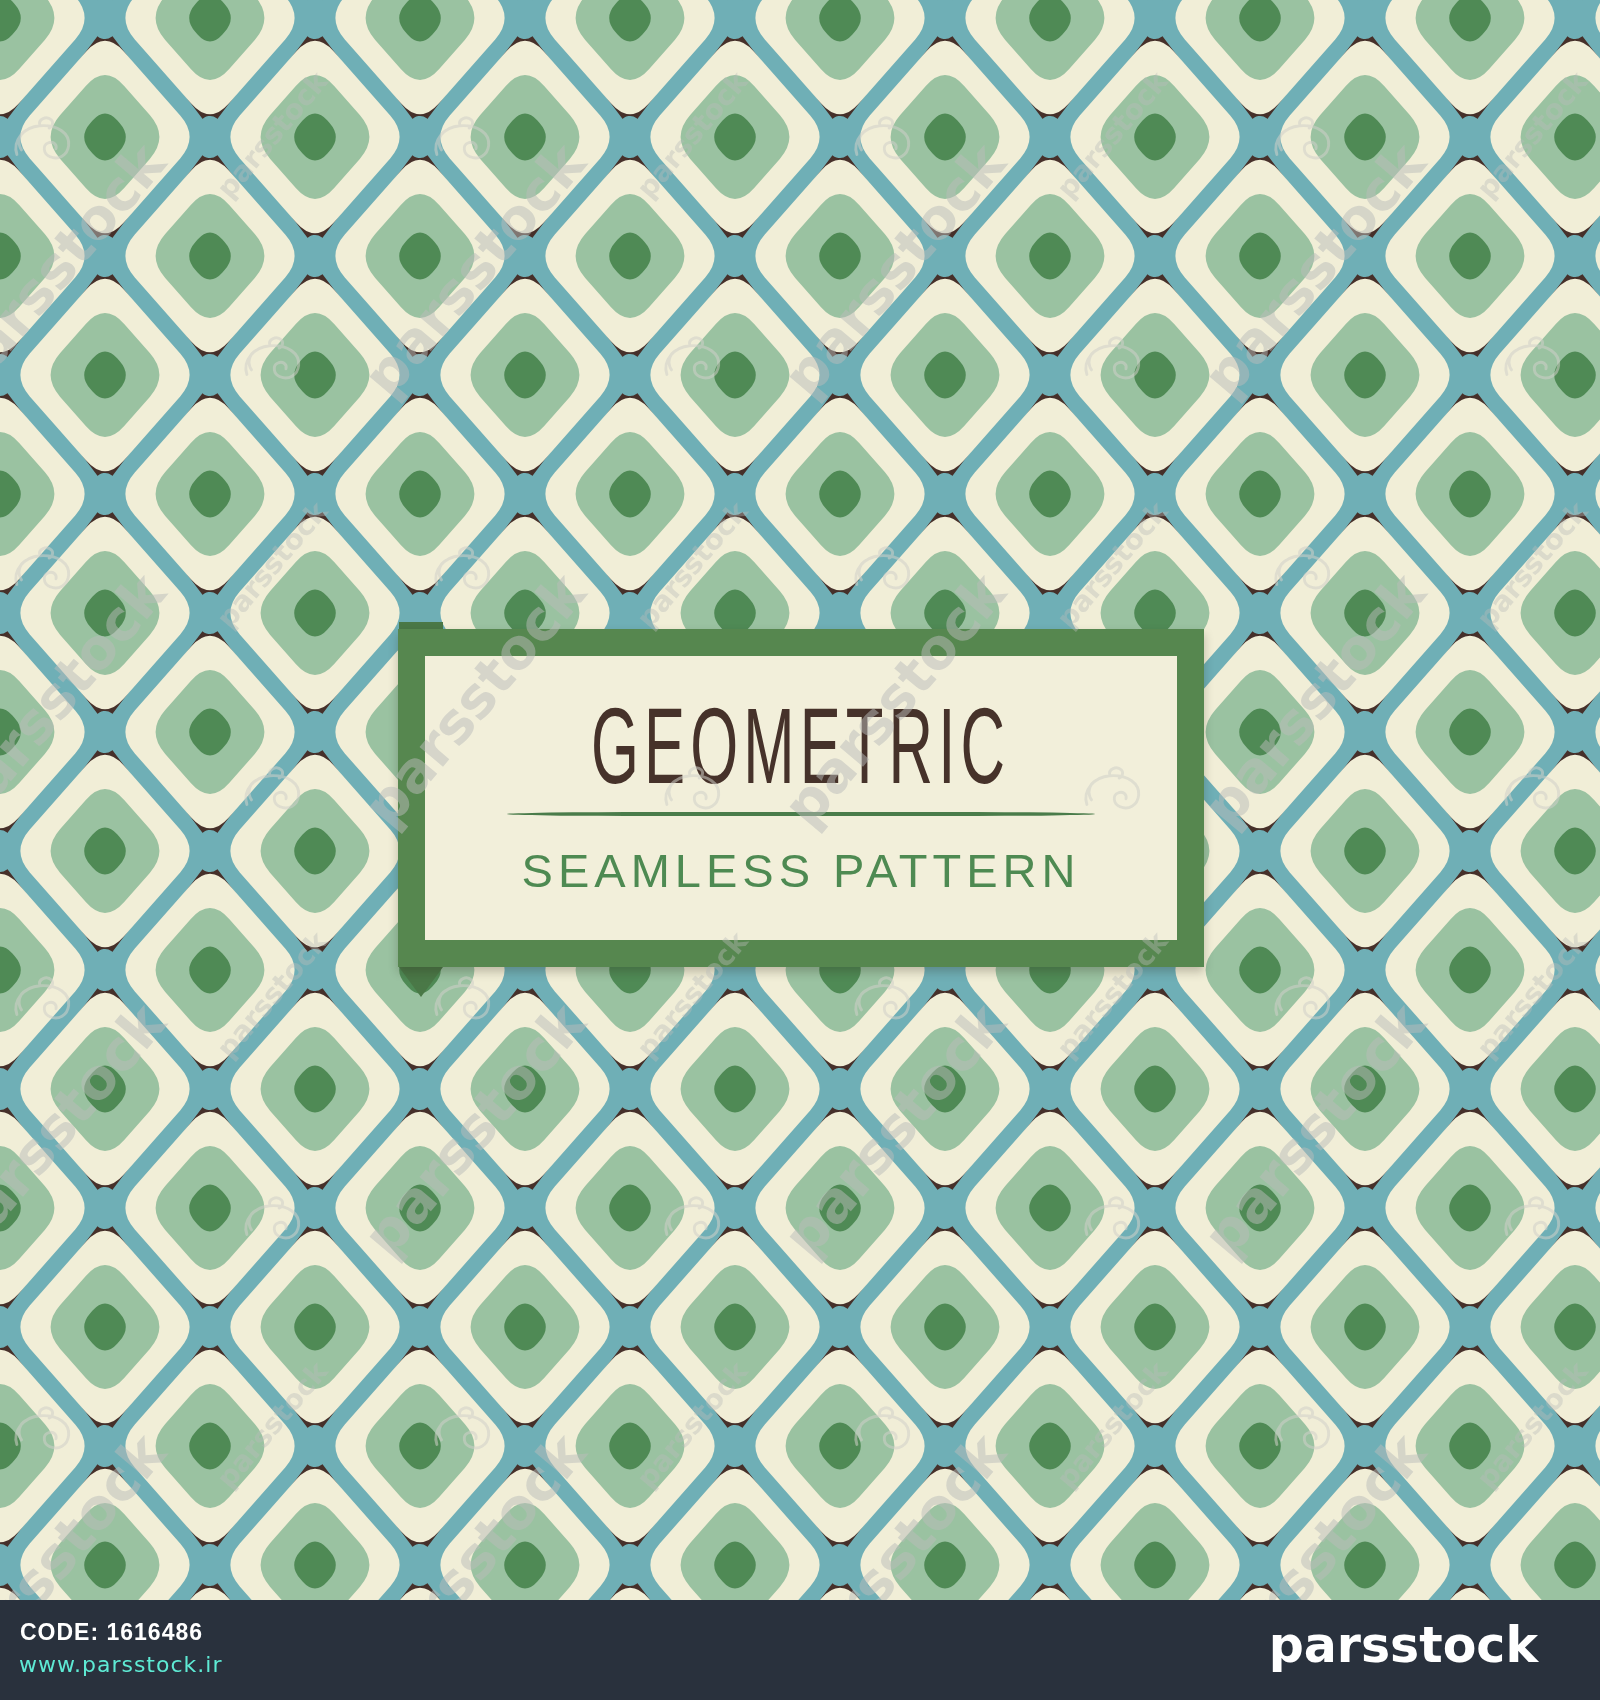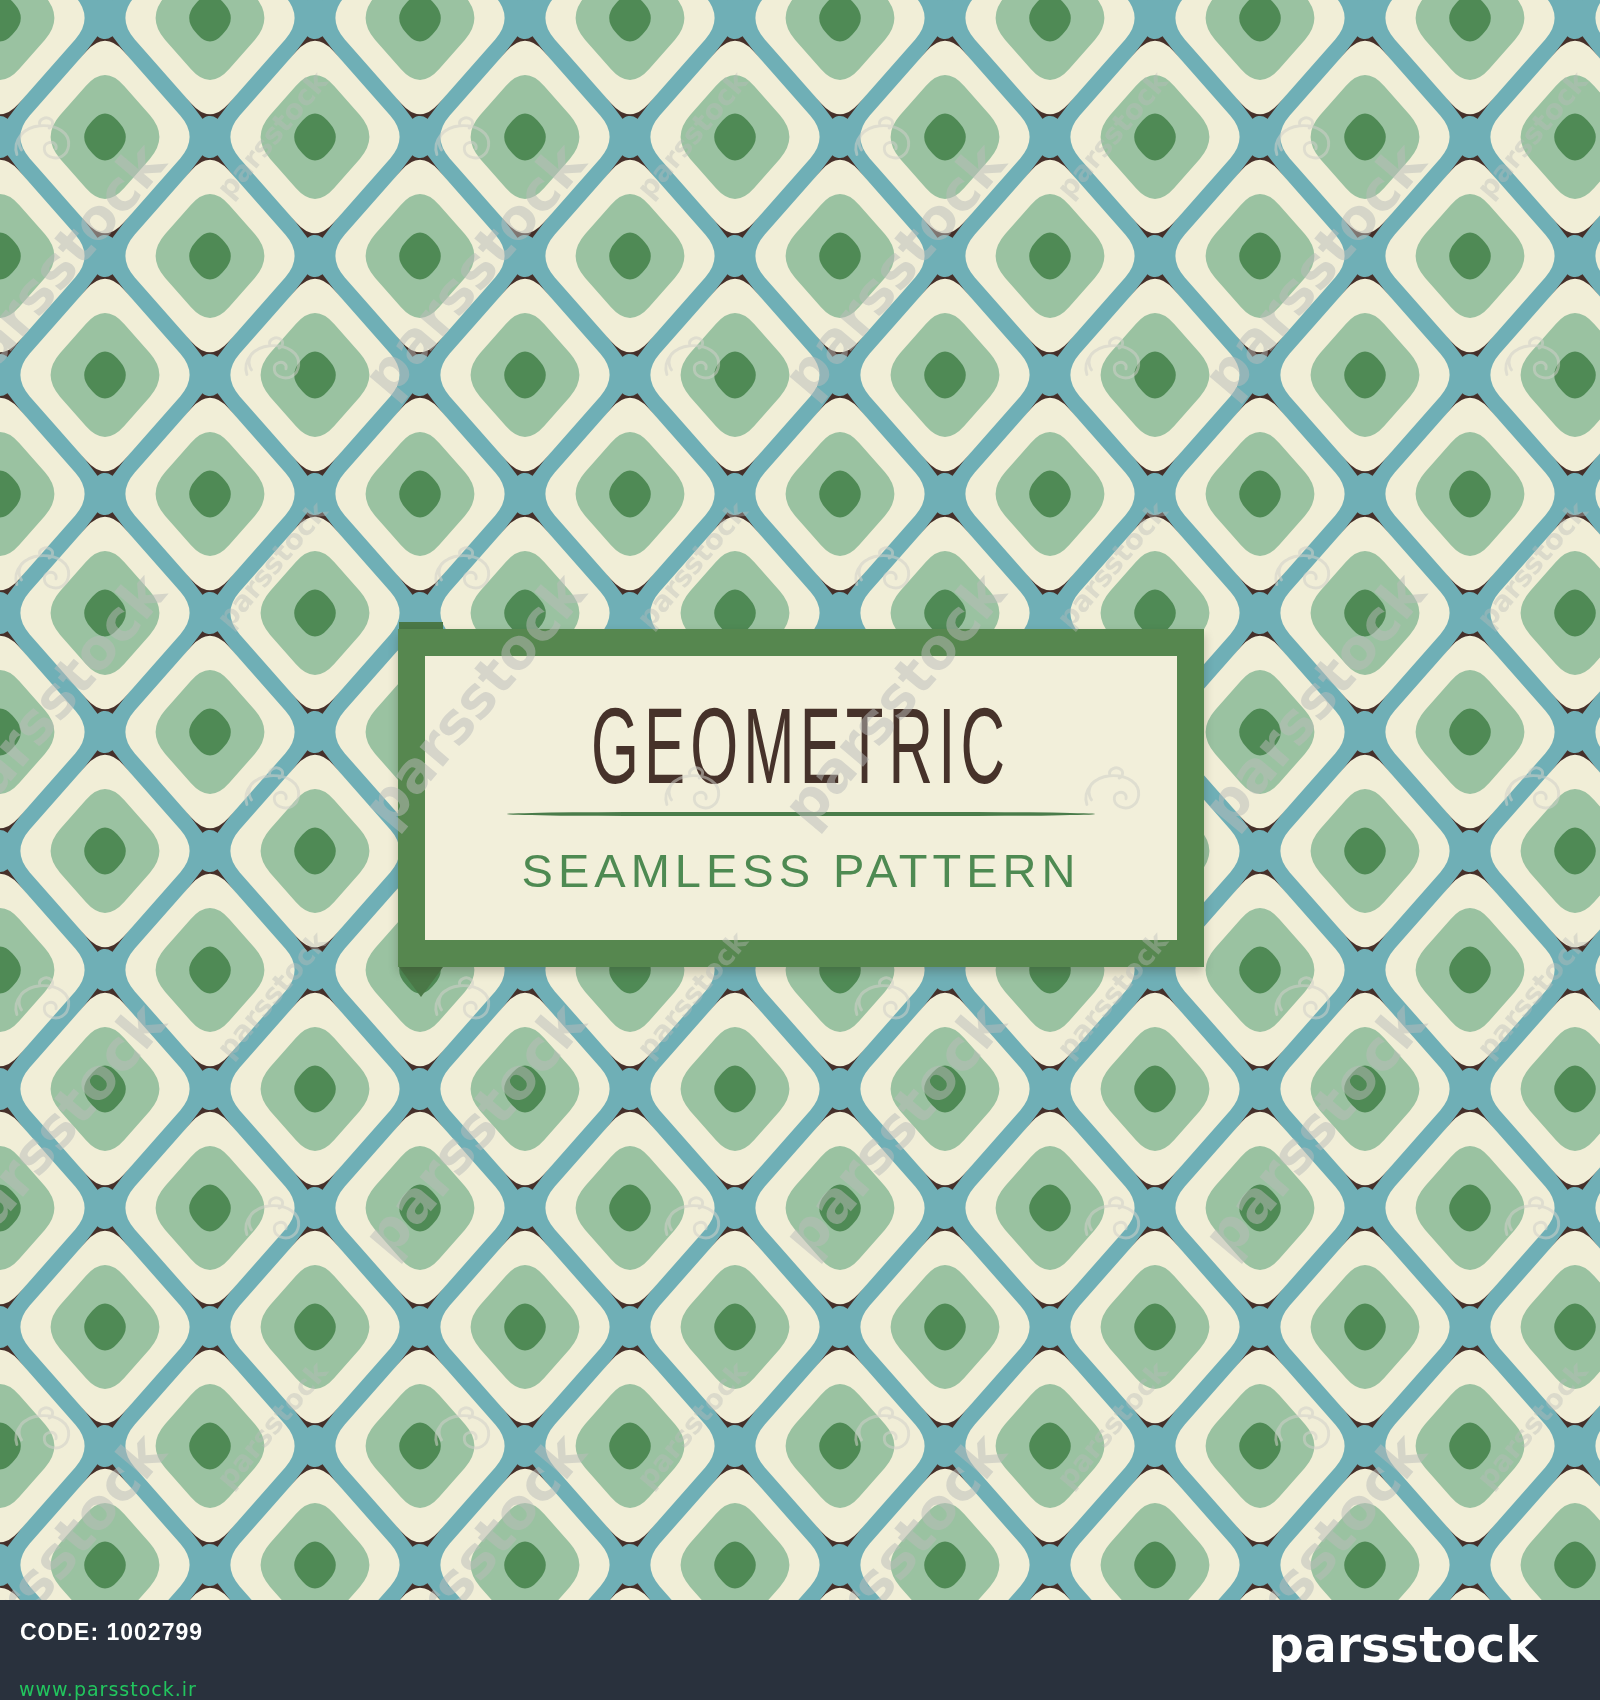--- a/index.html
+++ b/index.html
@@ -34,22 +34,22 @@
     font-size:47px;line-height:47px;font-weight:normal;margin:0;
     color:#4e8a52;letter-spacing:5px;white-space:nowrap;
   }
   .watermark-layer{position:absolute;left:0;top:0;width:1600px;height:1600px;z-index:3;pointer-events:none;}
   .footer-bar{position:absolute;left:0;top:1600px;width:1600px;height:100px;z-index:4;}
   .footer-code{
     position:absolute;left:20px;top:19px;font-size:23px;font-weight:bold;
     color:#ffffff;letter-spacing:1px;
   }
   .footer-url{
-    position:absolute;left:19px;top:52px;font-size:19px;font-weight:normal;
-    color:#22c55e;letter-spacing:1px;font-family:"DejaVu Sans",sans-serif;margin-top:26px;
+    position:absolute;left:19px;top:52px;font-size:22px;font-weight:normal;
+    color:#5eead4;letter-spacing:1px;font-family:"DejaVu Sans",sans-serif;
   }
   .footer-logo{
     position:absolute;right:62px;top:17px;font-size:49px;line-height:58px;font-weight:bold;
     color:#ffffff;letter-spacing:0px;font-family:"DejaVu Sans",sans-serif;
   }
 </style>
 </head>
 <body>
 
 <div class="canvas">
@@ -102,18 +102,18 @@
             <text x="0" y="0" fill="#b9bcb9" opacity="0.4" font-family="&quot;DejaVu Sans&quot;, sans-serif" font-size="28" font-weight="bold" transform="translate(290,160) rotate(-50)">parsstock</text>
             <path d="M6,30 C2,18 12,6 26,5 C42,4 52,12 51,22 C50,31 42,35 35,32 C29,30 28,22 33,20 C37,18 41,21 40,25 M26,5 C24,-1 32,-4 36,0 C38,2 37,6 34,7 M10,26 C6,20 8,12 14,9" fill="none" stroke="#cfcfc8" stroke-width="2.5" stroke-linecap="round" opacity="0.55" transform="translate(70,80) scale(1.15)"></path>
             <path d="M6,30 C2,18 12,6 26,5 C42,4 52,12 51,22 C50,31 42,35 35,32 C29,30 28,22 33,20 C37,18 41,21 40,25 M26,5 C24,-1 32,-4 36,0 C38,2 37,6 34,7 M10,26 C6,20 8,12 14,9" fill="none" stroke="#cfcfc8" stroke-width="2.5" stroke-linecap="round" opacity="0.55" transform="translate(300,300) scale(1.15)"></path>
           </pattern>
         </defs>
         <rect x="0" y="0" width="1600" height="1600" fill="url(#wm)"></rect>
       </svg>
   </div>
 
   <div class="footer-bar" style="background: rgb(41, 49, 61);">
-    <span class="footer-code">CODE: 1002799</span>
+    <span class="footer-code">CODE: 1616486</span>
     <span class="footer-url">www.parsstock.ir</span>
     <span class="footer-logo">parsstock</span>
   </div>
 
 </div>
 
 </body></html>

